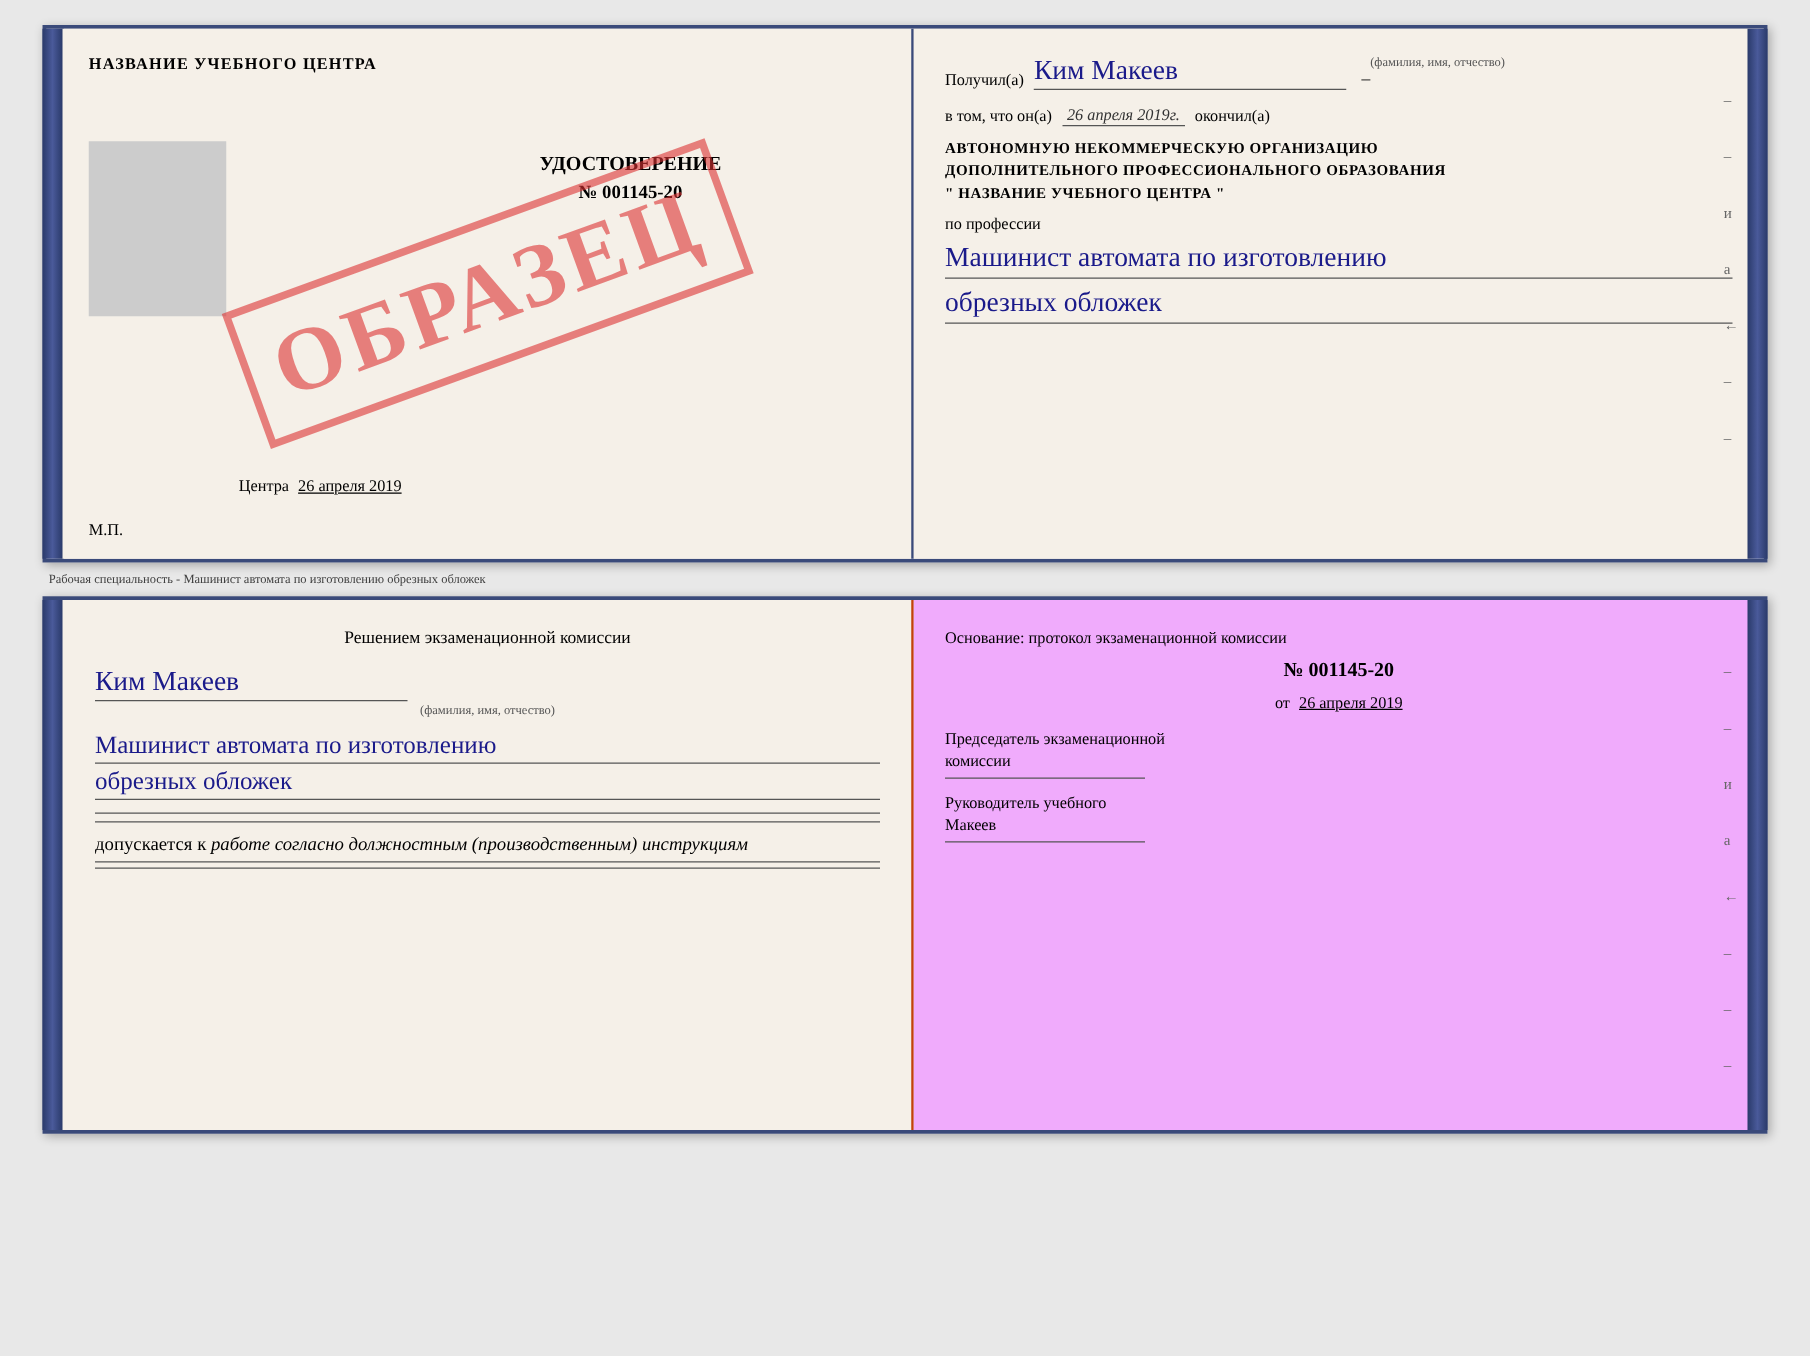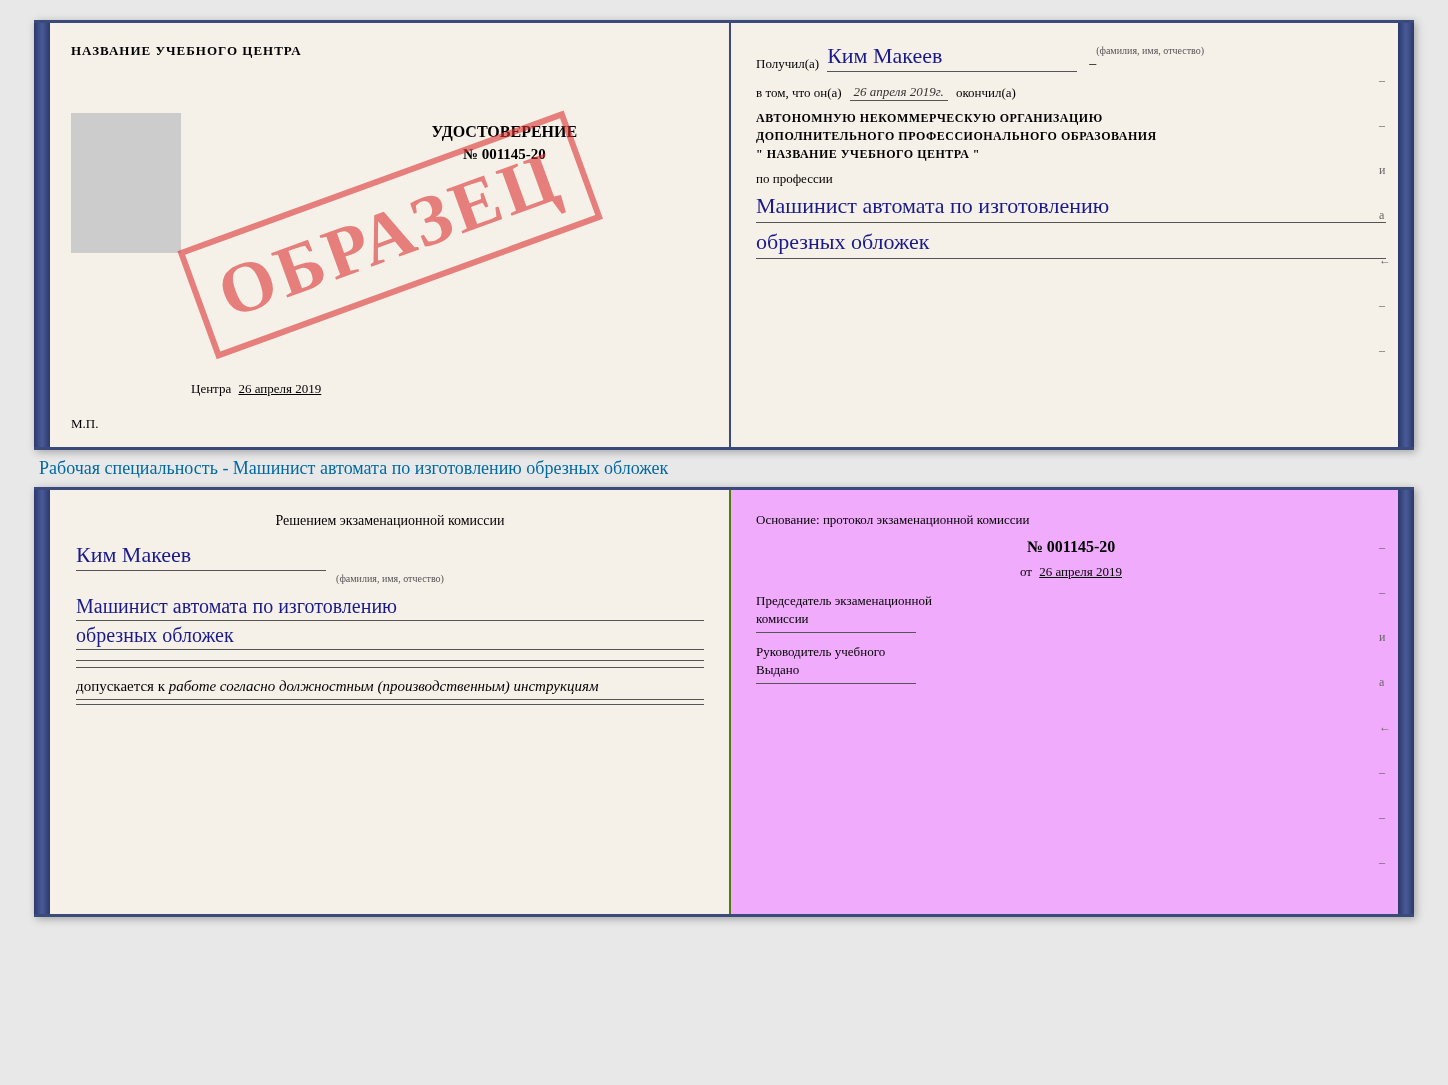--- a/index.html
+++ b/index.html
@@ -172,40 +172,40 @@
       margin-top: 4px;
     }
 
     .profession-label {
       font-size: 13px;
       margin-top: 8px;
     }
 
     
     .between-text {
-      font-size: 18px;
-      color: #0369a1;
+      font-size: 10px;
+      color: #404040;
       align-self: flex-start;
       padding-left: 5px;
     }
 
     
     .bottom-book {
       width: 1380px;
       height: 430px;
       background: #f5f0e8;
       border: 3px solid #3a4a7a;
       display: flex;
       position: relative;
       box-shadow: 2px 2px 8px rgba(0,0,0,0.3);
     }
 
     .bottom-left {
       width: 50%;
-      border-right: 2px solid #4d7c0f;
+      border-right: 2px solid #c2410c;
       padding: 20px 25px;
       background: #f5f0e8;
     }
 
     .bottom-right {
       width: 50%;
       padding: 20px 25px;
       background: #f0abfc;
     }
 
@@ -436,21 +436,21 @@
           <div class="sig-label">
             <span>Председатель экзаменационной</span><br>
             <span>комиссии</span>
           </div>
           <div class="sig-line"></div>
         </div>
 
         <div class="signature-block">
           <div class="sig-label">
             <span>Руководитель учебного</span><br>
-            <span>Выдано</span>
+            <span>Макеев</span>
           </div>
           <div class="sig-line"></div>
         </div>
 
         <div class="right-margin-marks">
           <span>–</span>
           <span>–</span>
           <span>и</span>
           <span>а</span>
           <span>←</span>

